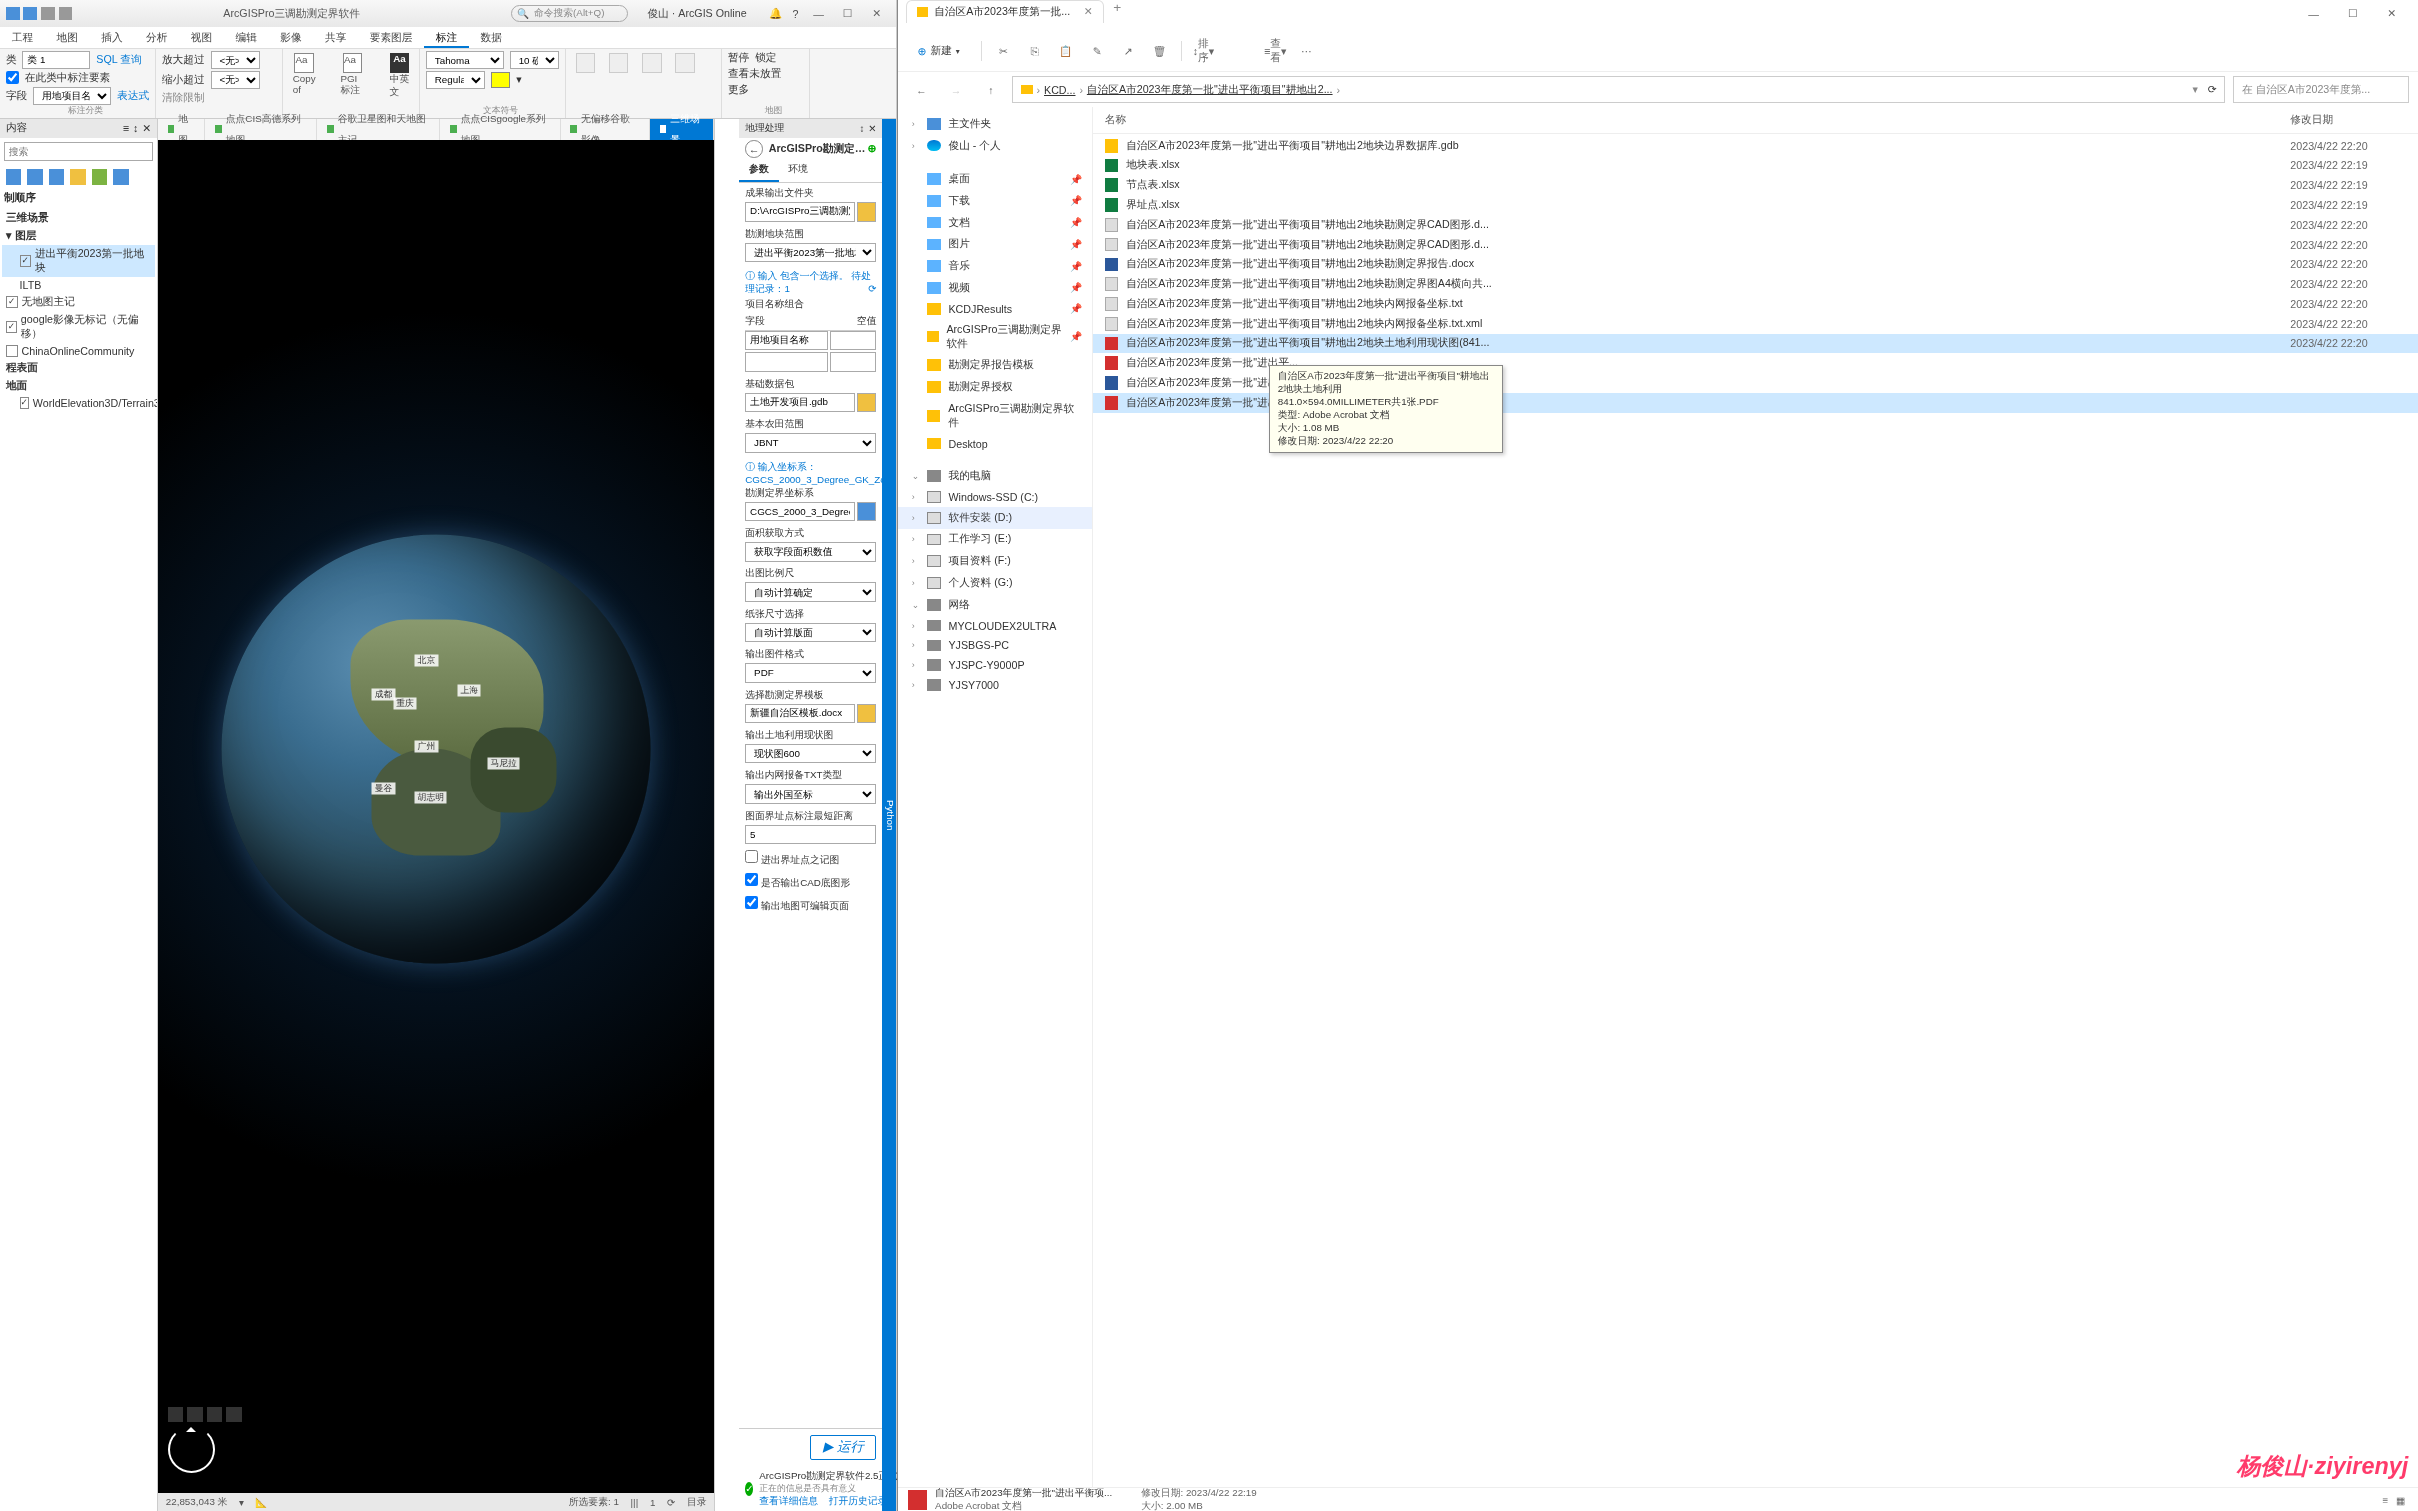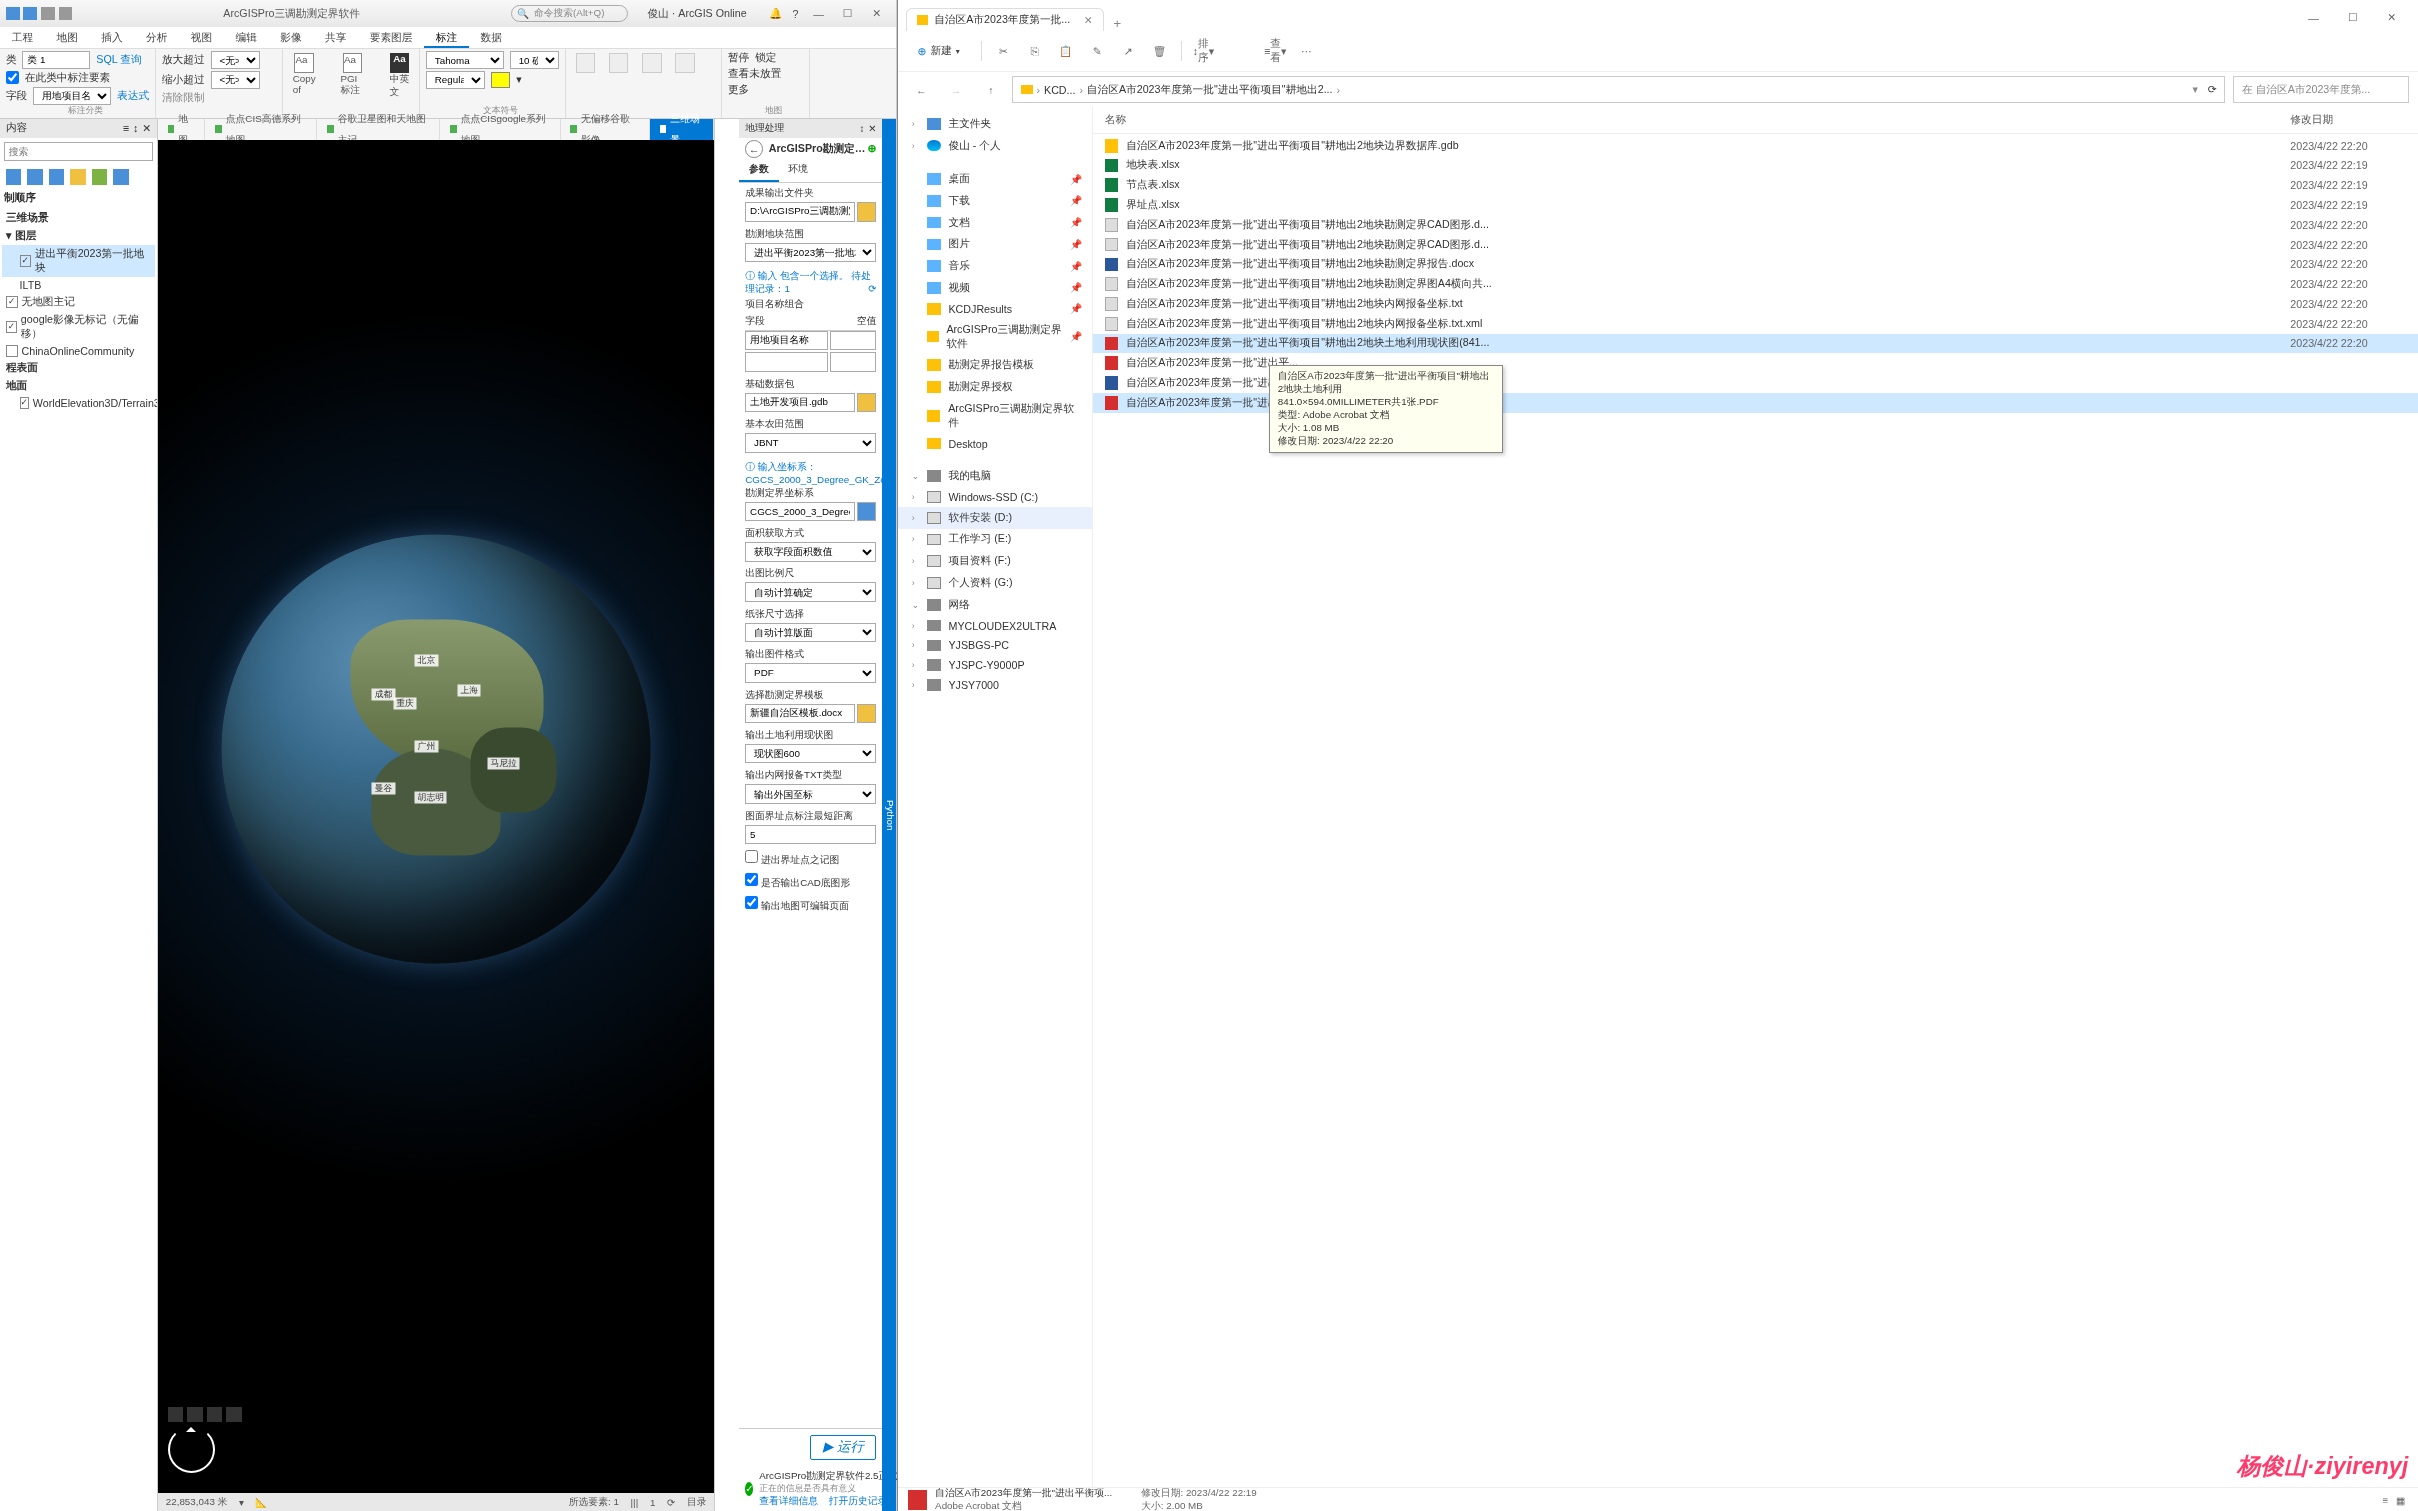--- a/index.html
+++ b/index.html
@@ -79,38 +79,38 @@
 .gp-info { color: #0078d4; font-size: 9.8px; padding: 2px 0; }
 .gp-table-hdr { display: flex; font-size: 9.8px; border-bottom: 1px solid #ccc; padding: 2px 0; }
 .gp-table-hdr span:first-child { flex: 1; }
 .gp-footer { border-top: 1px solid #ccc; padding: 5.9px; }
 .run-btn { background: #fff; border: 1px solid #0078d4; color: #0078d4; padding: 2.9px 11.7px; float: right; border-radius: 2px; font-style: italic; }
 .gp-history { padding: 3.9px 5.9px; font-size: 9.8px; color: #0078d4; display: flex; align-items: center; gap: 5.9px; }
 .python-tab { width: 13.7px; background: #0078d4; color: #fff; writing-mode: vertical-rl; text-align: center; padding: 3.9px 0; font-size: 9.8px; }
 
 
 .explorer { flex: 1; background: #fff; display: flex; flex-direction: column; border-left: 1px solid #888; }
-.exp-titlebar { height: 31px; display: flex; align-items: flex-end; padding: 0 7.8px; }
+.exp-titlebar { height: 31px; display: flex; align-items: flex-start; padding: 0 7.8px; }
 .exp-tab { background: #fff; border: 1px solid #ddd; border-bottom: none; padding: 3.9px 9.8px; display: flex; align-items: center; gap: 5.9px; font-size: 10.7px; border-radius: 5.9px 5.9px 0 0; }
 .exp-tab .folder-i { width: 11.7px; height: 9.8px; background: #ffc107; }
 .exp-tab .close { color: #888; margin-left: 7.8px; }
 .exp-newtab { width: 27px; text-align: center; color: #888; font-size: 13.7px; }
 .exp-titlebar .spacer { flex: 1; }
 .exp-titlebar .win-btn { width: 39px; height: 27px; display: flex; align-items: center; justify-content: center; color: #666; }
 
 .exp-toolbar { height: 41px; display: flex; align-items: center; padding: 0 9.8px; gap: 11.7px; border-bottom: 1px solid #eee; }
 .exp-toolbar .newbtn { display: flex; align-items: center; gap: 3.9px; padding: 3.9px 9.8px; font-size: 10.7px; color: #444; }
 .exp-toolbar .newbtn::before { content: "⊕"; color: #0078d4; }
 .exp-toolbtn { width: 19.5px; height: 19.5px; color: #666; display: flex; align-items: center; justify-content: center; }
 .exp-toolbar .sep { width: 1px; height: 19.5px; background: #ddd; }
 
 .exp-addr { height: 35px; display: flex; align-items: center; padding: 0 9.8px; gap: 7.8px; }
 .exp-nav-btn { width: 27px; height: 27px; display: flex; align-items: center; justify-content: center; color: #666; }
 .exp-addr-box { flex: 1; height: 27px; border: 1px solid #ccc; display: flex; align-items: center; padding: 0 7.8px; font-size: 10.7px; gap: 3.9px; }
-.exp-addr-box .crumb { color: #333; white-space: nowrap; }
+.exp-addr-box .crumb { color: #333; white-space: nowrap; text-decoration: underline; }
 .exp-addr-box .sep { color: #888; }
 .exp-search { width: 176px; height: 27px; border: 1px solid #ccc; padding: 0 7.8px; font-size: 10.7px; color: #888; display: flex; align-items: center; }
 
 .exp-main { flex: 1; display: flex; min-height: 0; }
 .exp-sidebar { width: 195px; border-right: 1px solid #eee; overflow: auto; padding: 5.9px 0; }
 .exp-side-item { display: flex; align-items: center; gap: 7.8px; padding: 3.9px 9.8px 3.9px 29px; font-size: 10.7px; position: relative; }
 .exp-side-item.sel { background: #e8f0fe; }
 .exp-side-item .chev { position: absolute; left: 13.7px; color: #888; font-size: 8.8px; }
 .exp-side-item .ico { width: 13.7px; height: 11.7px; }
 .exp-side-item .pin { margin-left: auto; color: #999; font-size: 9.8px; }

